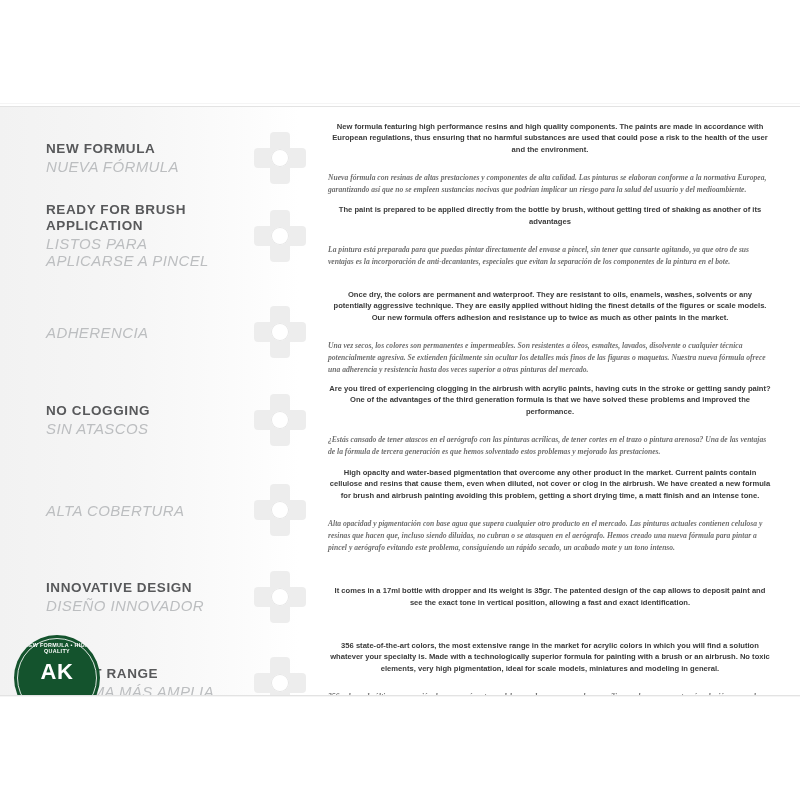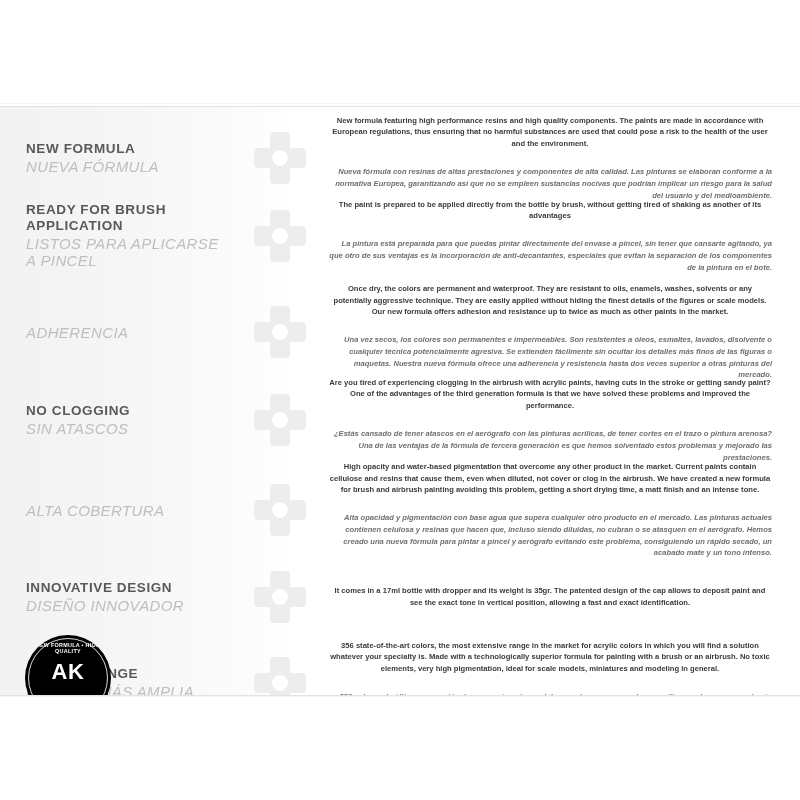--- a/index.html
+++ b/index.html
@@ -64,21 +64,21 @@
     position: absolute;
     left: 0;
     width: 800px;
     display: flex;
     align-items: center;
   }
 
   .row-title {
     width: 232px;
     box-sizing: border-box;
-    padding-left: 26px;
+    padding-left: 46px;
     padding-right: 10px;
   }
 
   .title-en {
     font-size: 13.5px;
     font-weight: bold;
     letter-spacing: 0.6px;
     color: #58595b;
     line-height: 1.18;
     text-transform: uppercase;
@@ -149,33 +149,34 @@
     font-weight: bold;
     text-align: center;
   }
 
   .text-es {
     font-size: 7.6px;
     line-height: 1.55;
     color: #6f6f6f;
     font-style: italic;
     font-weight: bold;
-    text-align: right;
+    text-align: left;
     margin-top: 16px;
+    font-family: Liberation Serif, serif;
   }
 
   
   #badge {
     position: absolute;
-    left: 25px;
+    left: 14px;
     bottom: -26px;
     width: 86px;
     height: 86px;
     border-radius: 50%;
-    background: #000000;
+    background: #14532d;
     overflow: hidden;
   }
   #badge .badge-ring {
     position: absolute;
     left: 3px;
     top: 3px;
     right: 3px;
     bottom: 3px;
     border-radius: 50%;
     border: 1px solid rgba(255,255,255,0.85);

